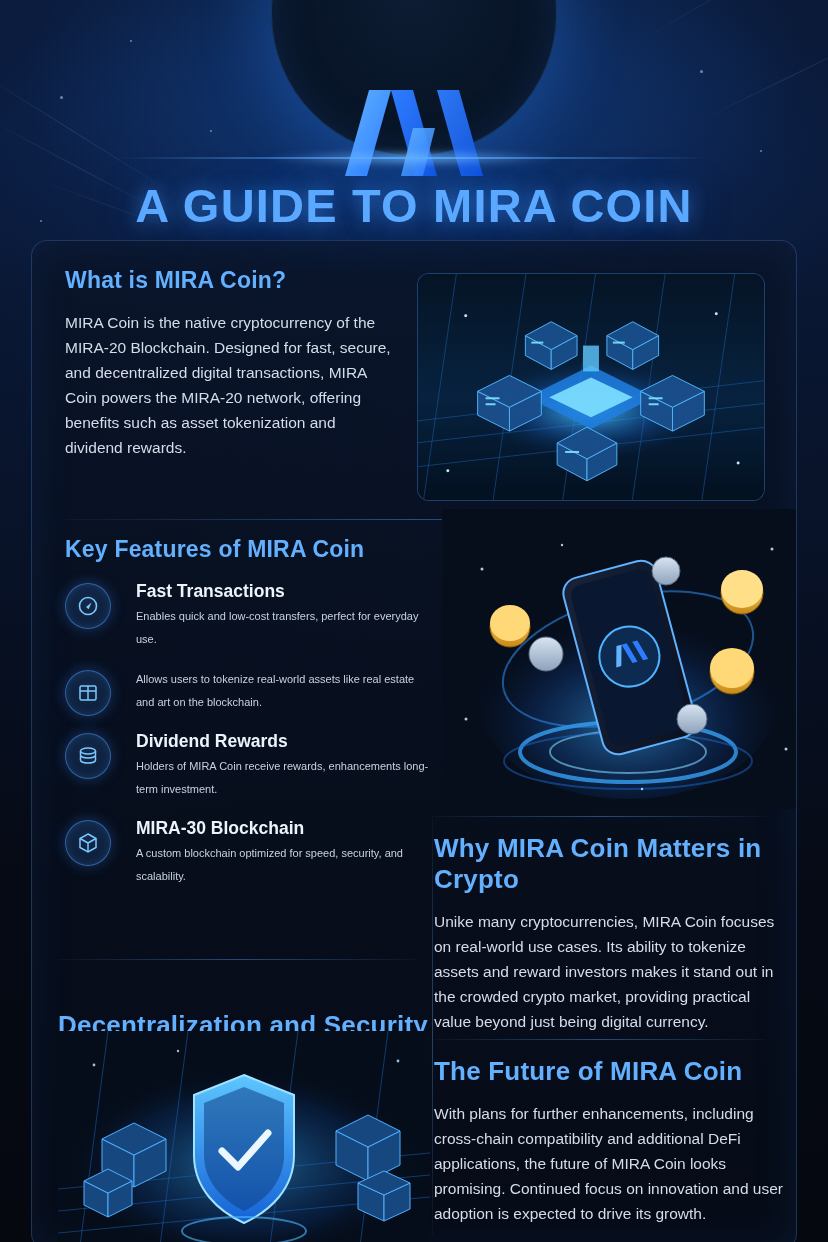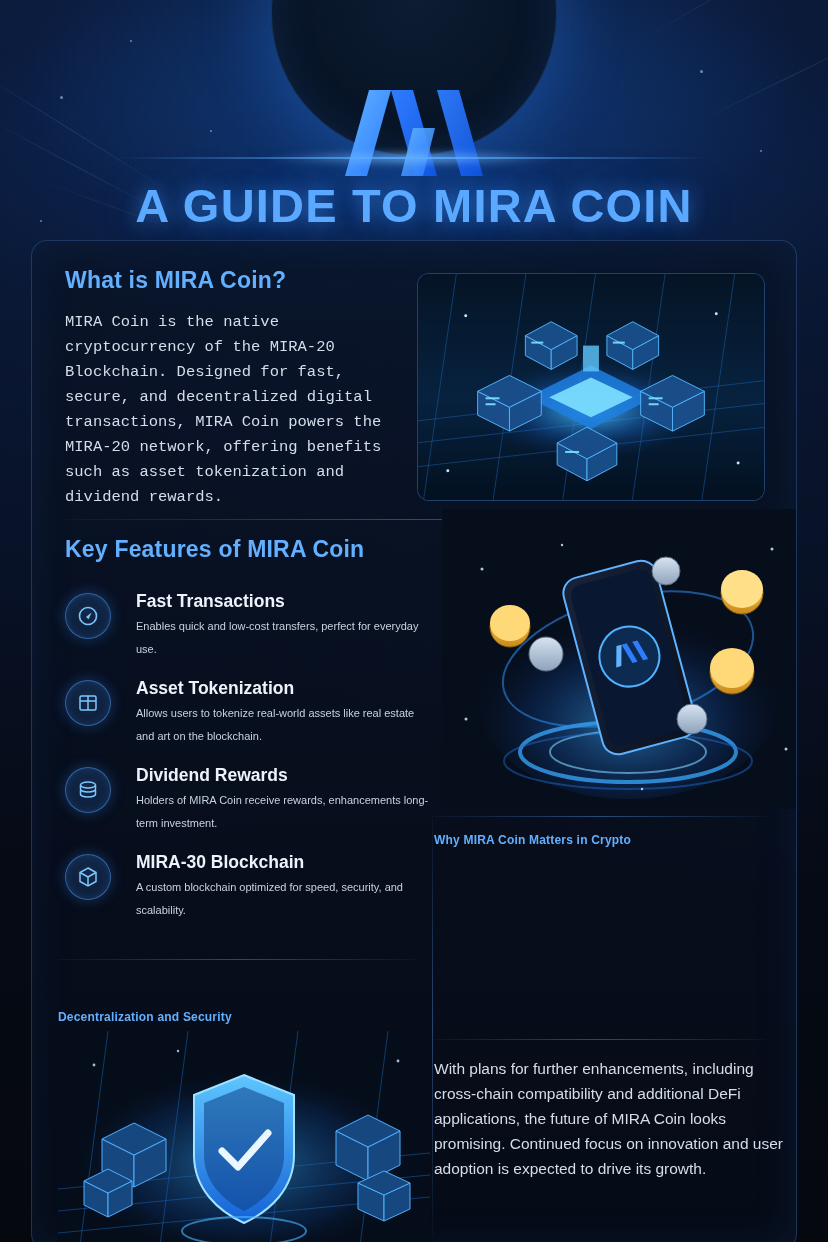--- a/index.html
+++ b/index.html
@@ -78,51 +78,51 @@
     box-shadow: inset 0 0 40px rgba(25,70,150,0.18);
     overflow: hidden;
   }
 
   .sec-title {
     color: #63b0ff;
     font-size: 23px;
     font-weight: bold;
     letter-spacing: .2px;
   }
-  .sec-title.sm { font-size: 12px; }
+  .sec-title.sm { font-size: 26px; }
   .body-text {
     color: #d4dde9;
     font-size: 15.5px;
     line-height: 25px;
   }
 
   
   .sec1 { position: absolute; left: 33px; top: 26px; width: 700px; }
   .sec1 .sec-title { margin-bottom: 16px; }
-  .sec1 .body-text { width: 330px; font-family: Liberation Mono, monospace; }
+  .sec1 .body-text { width: 330px; }
   .img-whatis {
     position: absolute; left: 385px; top: 32px;
     width: 348px; height: 228px; border-radius: 12px;
     border: 1px solid rgba(70,140,235,0.4);
     overflow: hidden;
     background: #04111f;
   }
 
   .divider {
     position: absolute; left: 33px; width: 700px; height: 1px;
     background: linear-gradient(90deg, rgba(70,130,210,0.05), rgba(80,150,230,0.45), rgba(70,130,210,0.05));
   }
   .divider.v {
     width: 1px; height: auto;
     background: linear-gradient(180deg, rgba(70,130,210,0.05), rgba(80,150,230,0.42), rgba(70,130,210,0.05));
   }
 
   
   .sec2 { position: absolute; left: 33px; top: 295px; width: 370px; }
-  .sec2 .sec-title { margin-bottom: 28px; }
+  .sec2 .sec-title { margin-bottom: 18px; }
   .feature { position: relative; padding-left: 71px; margin-bottom: 17px; }
   .feature .f-title { color: #edf3fb; font-size: 17.5px; font-weight: bold; margin-bottom: 3px; }
   .feature .f-desc { color: #c7d2e0; font-size: 11px; line-height: 23px; }
   .f-icon {
     position: absolute; left: 0; top: 2px;
     width: 46px; height: 46px; border-radius: 50%;
     background: radial-gradient(circle at 50% 40%, #0f2banything 0%, #0d2murky 100%);
     background: radial-gradient(circle at 50% 40%, #13294a 0%, #0b1a31 100%);
     border: 1px solid rgba(80,160,255,0.55);
     box-shadow: 0 0 14px rgba(50,130,240,0.35), inset 0 0 10px rgba(60,140,250,0.25);
@@ -289,21 +289,20 @@
         <div class="f-desc">Enables quick and low-cost transfers, perfect for everyday use.</div>
       </div>
 
       <div class="feature">
         <div class="f-icon">
           <svg width="24" height="24" viewBox="0 0 24 24" fill="none" stroke="#7cc8ff" stroke-width="1.5">
             <rect x="4" y="5" width="16" height="14" rx="1.5"></rect>
               <path d="M12 5 v14 M4 10 h16"></path>
           </svg>
         </div>
-        <div class="f-title">Asset Tokenization</div>
         <div class="f-desc">Allows users to tokenize real-world assets like real estate and art on the blockchain.</div>
       </div>
 
       <div class="feature">
         <div class="f-icon">
           <svg width="24" height="24" viewBox="0 0 24 24" fill="none" stroke="#7cc8ff" stroke-width="1.5">
             <ellipse cx="12" cy="7" rx="7.5" ry="3"></ellipse>
             <path d="M4.5 7 v4 c0 1.7 3.4 3 7.5 3 s7.5-1.3 7.5-3 V7"></path>
             <path d="M4.5 12 v4 c0 1.7 3.4 3 7.5 3 s7.5-1.3 7.5-3 v-4"></path>
           </svg>
@@ -386,20 +385,21 @@
         </g>
       </svg>
     </div>
 
     <div class="divider v" style="left:400px; top:575px; height:420px;"></div>
 
     <div class="divider" style="left:402px; width:332px; top:575px;"></div>
 
     <div class="sec3">
       <div class="sec-title sm">Why MIRA Coin Matters in Crypto</div>
+      <div class="body-text">Unike many cryptocurrencies, MIRA Coin focuses on real-world use cases. Its ability to tokenize assets and reward investors makes it stand out in the crowded crypto market, providing practical value beyond just being digital currency.</div>
     </div>
 
     <div class="divider" style="left:26px; width:360px; top:718px;"></div>
 
     <div class="sec4">
       <div class="sec-title sm">Decentralization and Security</div>
     </div>
 
     <div class="img-security">
       <svg class="clip" viewBox="0 0 372 230" preserveAspectRatio="none">
@@ -455,17 +455,18 @@
             <circle cx="340" cy="30" r="1.4"></circle>
           <circle cx="120" cy="20" r="1.2"></circle>
             <circle cx="250" cy="214" r="1.2"></circle>
         </g>
       </svg>
     </div>
 
     <div class="divider" style="left:402px; width:332px; top:798px;"></div>
 
     <div class="sec5">
+      <div class="sec-title sm">The Future of MIRA Coin</div>
       <div class="body-text">With plans for further enhancements, including cross-chain compatibility and additional DeFi applications, the future of MIRA Coin looks promising. Continued focus on innovation and user adoption is expected to drive its growth.</div>
     </div>
 
   </div>
 </div>
 
 </body></html>

